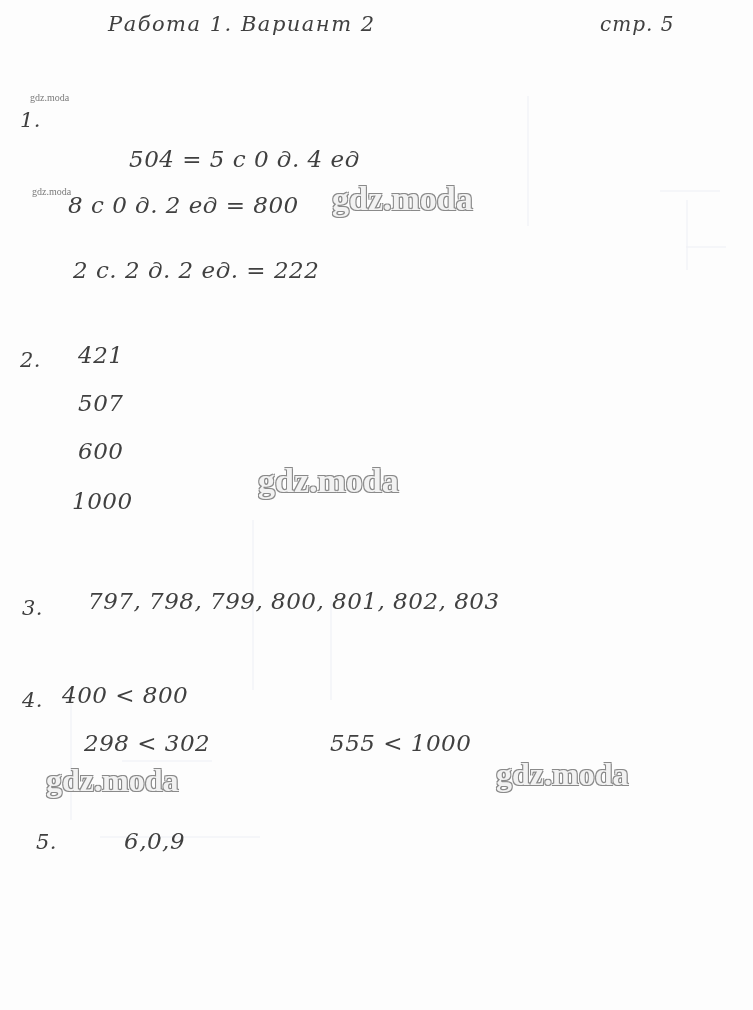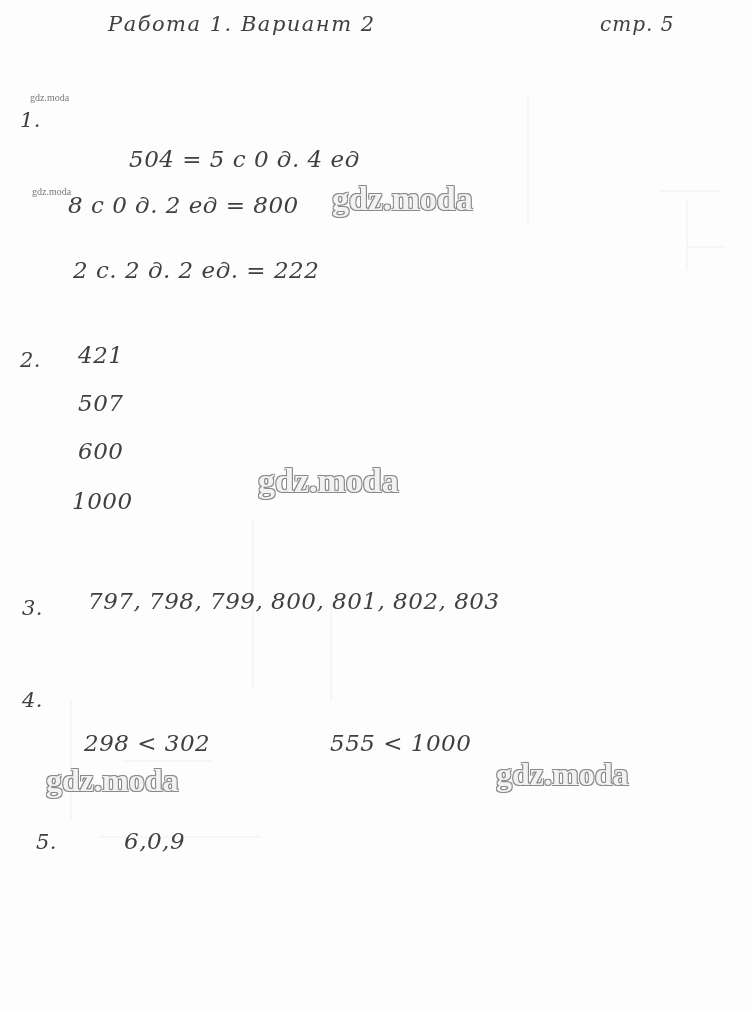--- a/index.html
+++ b/index.html
@@ -114,20 +114,21 @@
   <div class="hand big" style="left:78px;top:390px;text-align:right;">507</div>
   <div class="hand big" style="left:78px;top:438px;">600</div>
   <div class="hand big" style="left:72px;top:488px;">1000</div>
 
   <div class="wm wm-lg" style="left:258px;top:462px;">gdz.moda</div>
 
   <div class="hand num" style="left:22px;top:596px;">3.</div>
   <div class="hand big" style="left:88px;top:588px;">797, 798, 799, 800, 801, 802, 803</div>
 
   <div class="hand num" style="left:22px;top:688px;">4.</div>
+  <div class="hand big" style="left:62px;top:682px;">400 &lt; 800</div>
   <div class="hand big" style="left:84px;top:730px;">298 &lt; 302</div>
   <div class="hand big" style="left:330px;top:730px;">555 &lt; 1000</div>
 
   <div class="wm wm-md" style="left:46px;top:762px;">gdz.moda</div>
   <div class="wm wm-md" style="left:496px;top:756px;">gdz.moda</div>
 
   <div class="hand num" style="left:36px;top:830px;">5.</div>
   <div class="hand big" style="left:124px;top:828px;">6,0,9</div>
 
 </div>

